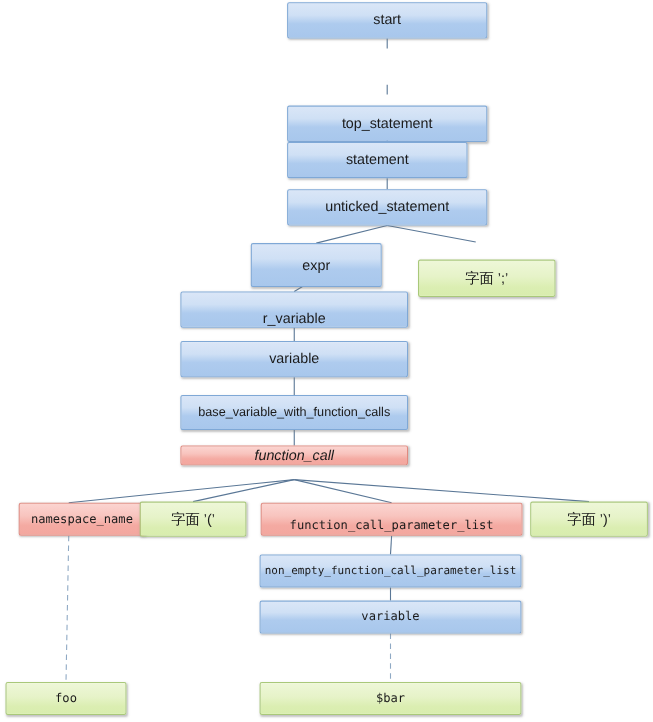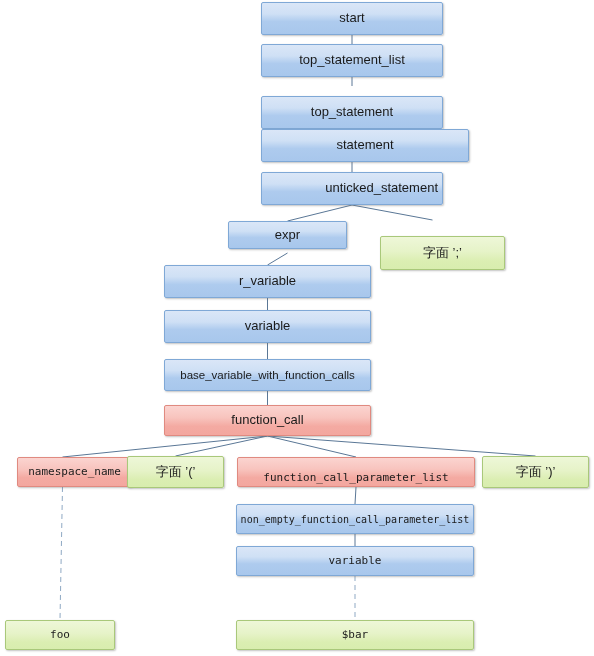--- a/index.html
+++ b/index.html
@@ -85,48 +85,45 @@
       <line x1="267.5" y1="436" x2="356" y2="457" stroke="#5a7796" stroke-width="1"></line>
       <line x1="267.5" y1="436" x2="535.5" y2="456" stroke="#5a7796" stroke-width="1"></line>
       <line x1="356" y1="487" x2="355" y2="504" stroke="#5a7796" stroke-width="1"></line>
       <line x1="355" y1="534" x2="355" y2="546" stroke="#5a7796" stroke-width="1"></line>
       <line x1="62.5" y1="487" x2="60" y2="620" stroke="#8fa9c4" stroke-width="1" stroke-dasharray="5,4"></line>
       <line x1="355" y1="576" x2="355" y2="620" stroke="#8fa9c4" stroke-width="1" stroke-dasharray="5,4"></line>
     </svg>
 <div class="node blue font-sans" style="left: 261px; top: 2px; width: 182px; height: 33px;">
       <span class="label" style="font-size: 13px;">start</span>
     </div>
-    <div class="node blue font-sans" style="left: 261px; top: 44px; width: 182px; height: 33px;">
-      <span class="label" style="font-size: 13px;">top_statement_list</span>
-    </div>
     <div class="node blue font-sans" style="left: 261px; top: 96px; width: 182px; height: 33px;">
       <span class="label" style="font-size: 13px;">top_statement</span>
     </div>
-    <div class="node blue font-sans" style="left: 261px; top: 129px; width: 208px; height: 33px;">
+    <div class="node blue font-sans" style="left: 261px; top: 129px; width: 164px; height: 33px;">
       <span class="label" style="font-size: 13px;">statement</span>
     </div>
-    <div class="node blue font-sans" style="left: 261px; top: 172px; width: 182px; height: 33px; justify-content: flex-end;">
+    <div class="node blue font-sans" style="left: 261px; top: 172px; width: 182px; height: 33px;">
       <span class="label" style="font-size: 13px;">unticked_statement</span>
     </div>
-    <div class="node blue font-sans" style="left: 228px; top: 221px; width: 119px; height: 28px;">
+    <div class="node blue font-sans" style="left: 228px; top: 221px; width: 119px; height: 40px;">
       <span class="label" style="font-size: 13px;">expr</span>
     </div>
     <div class="node green font-sans" style="left: 380px; top: 236px; width: 125px; height: 34px;">
       <span class="label" style="font-size: 13px;">字面 ’;’</span>
     </div>
-    <div class="node blue font-sans" style="left: 164px; top: 265px; width: 207px; height: 33px;">
+    <div class="node blue font-sans" style="left: 164px; top: 265px; width: 207px; height: 33px; align-items: flex-end;">
       <span class="label" style="font-size: 13px;">r_variable</span>
     </div>
     <div class="node blue font-sans" style="left: 164px; top: 310px; width: 207px; height: 33px;">
       <span class="label" style="font-size: 13px;">variable</span>
     </div>
     <div class="node blue font-sans" style="left: 164px; top: 359px; width: 207px; height: 32px;">
       <span class="label" style="font-size: 11.5px;">base_variable_with_function_calls</span>
     </div>
-    <div class="node red font-sans" style="left: 164px; top: 405px; width: 207px; height: 31px;">
+    <div class="node red font-sans" style="left: 164px; top: 405px; width: 207px; height: 18px; font-style: italic;">
       <span class="label" style="font-size: 13px;">function_call</span>
     </div>
     <div class="node red font-mono" style="left: 5px; top: 457px; width: 115px; height: 30px; margin-left: 12px;">
       <span class="label" style="font-size: 11px;">namespace_name</span>
     </div>
     <div class="node green font-sans" style="left: 127px; top: 456px; width: 97px; height: 32px;">
       <span class="label" style="font-size: 13px;">字面 ’(’</span>
     </div>
     <div class="node red font-mono" style="left: 237px; top: 457px; width: 238px; height: 30px;">
       <span class="label" style="font-size: 11px; margin-top: 12px;">function_call_parameter_list</span>

